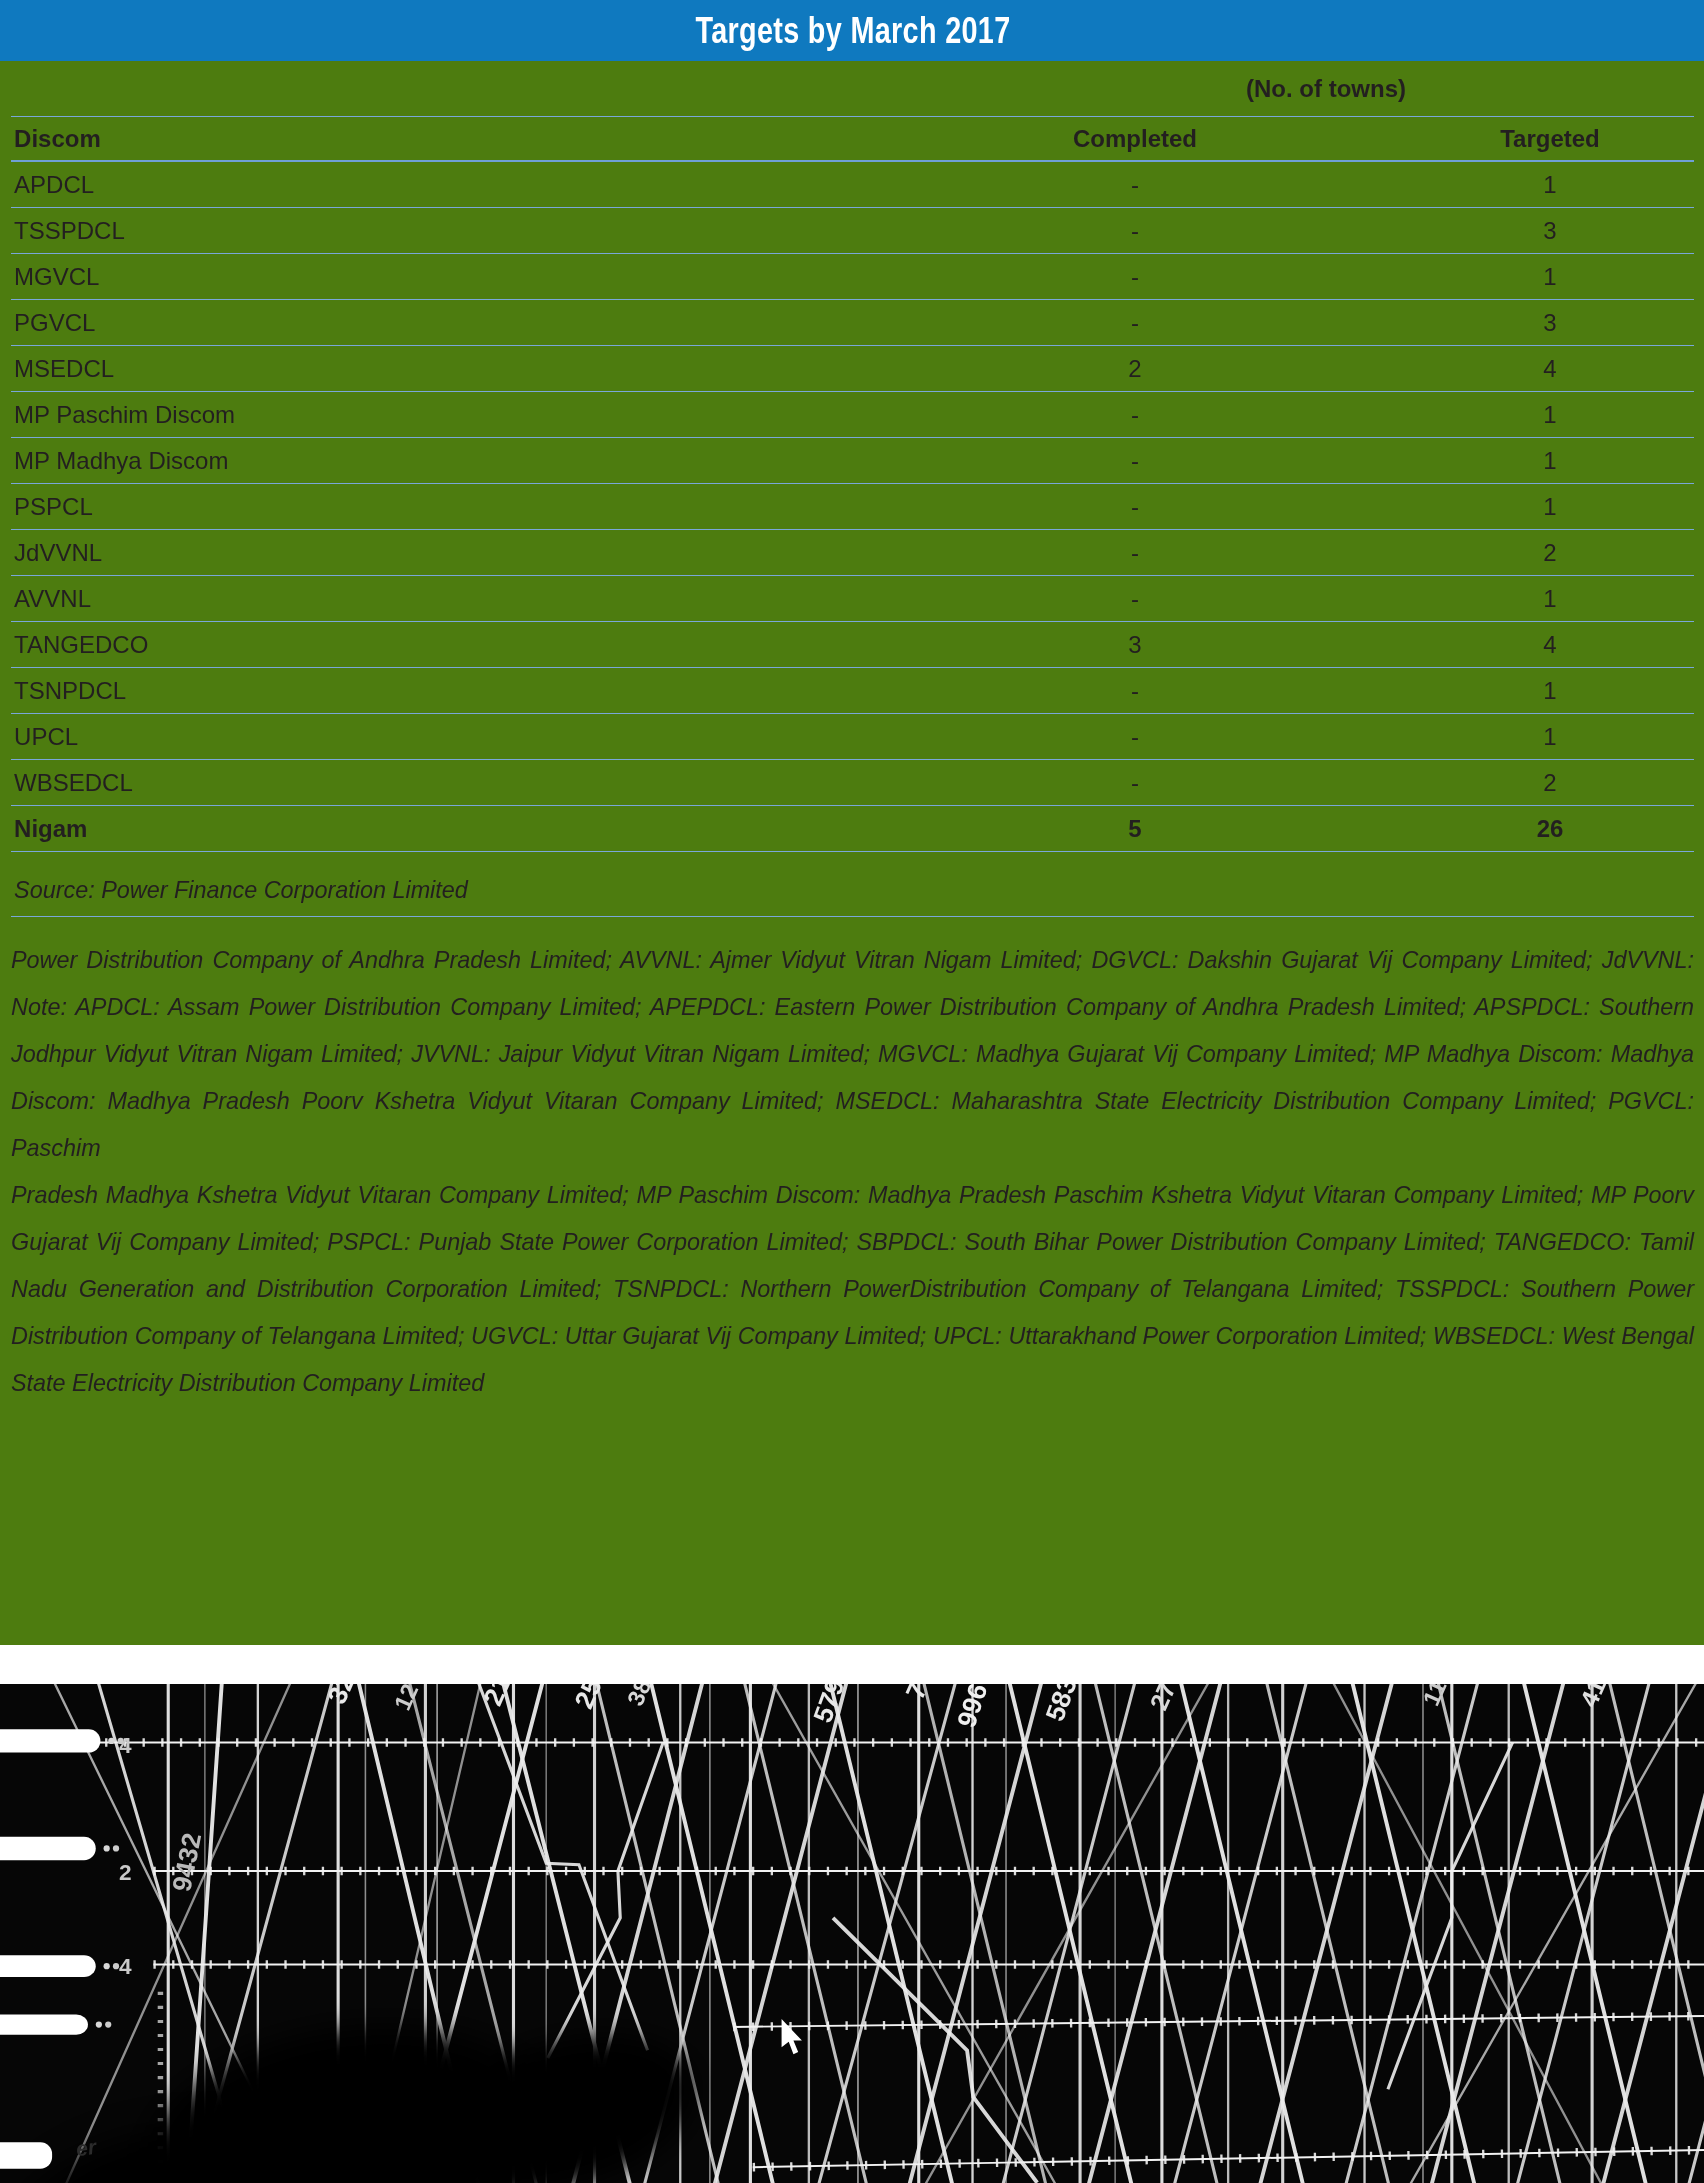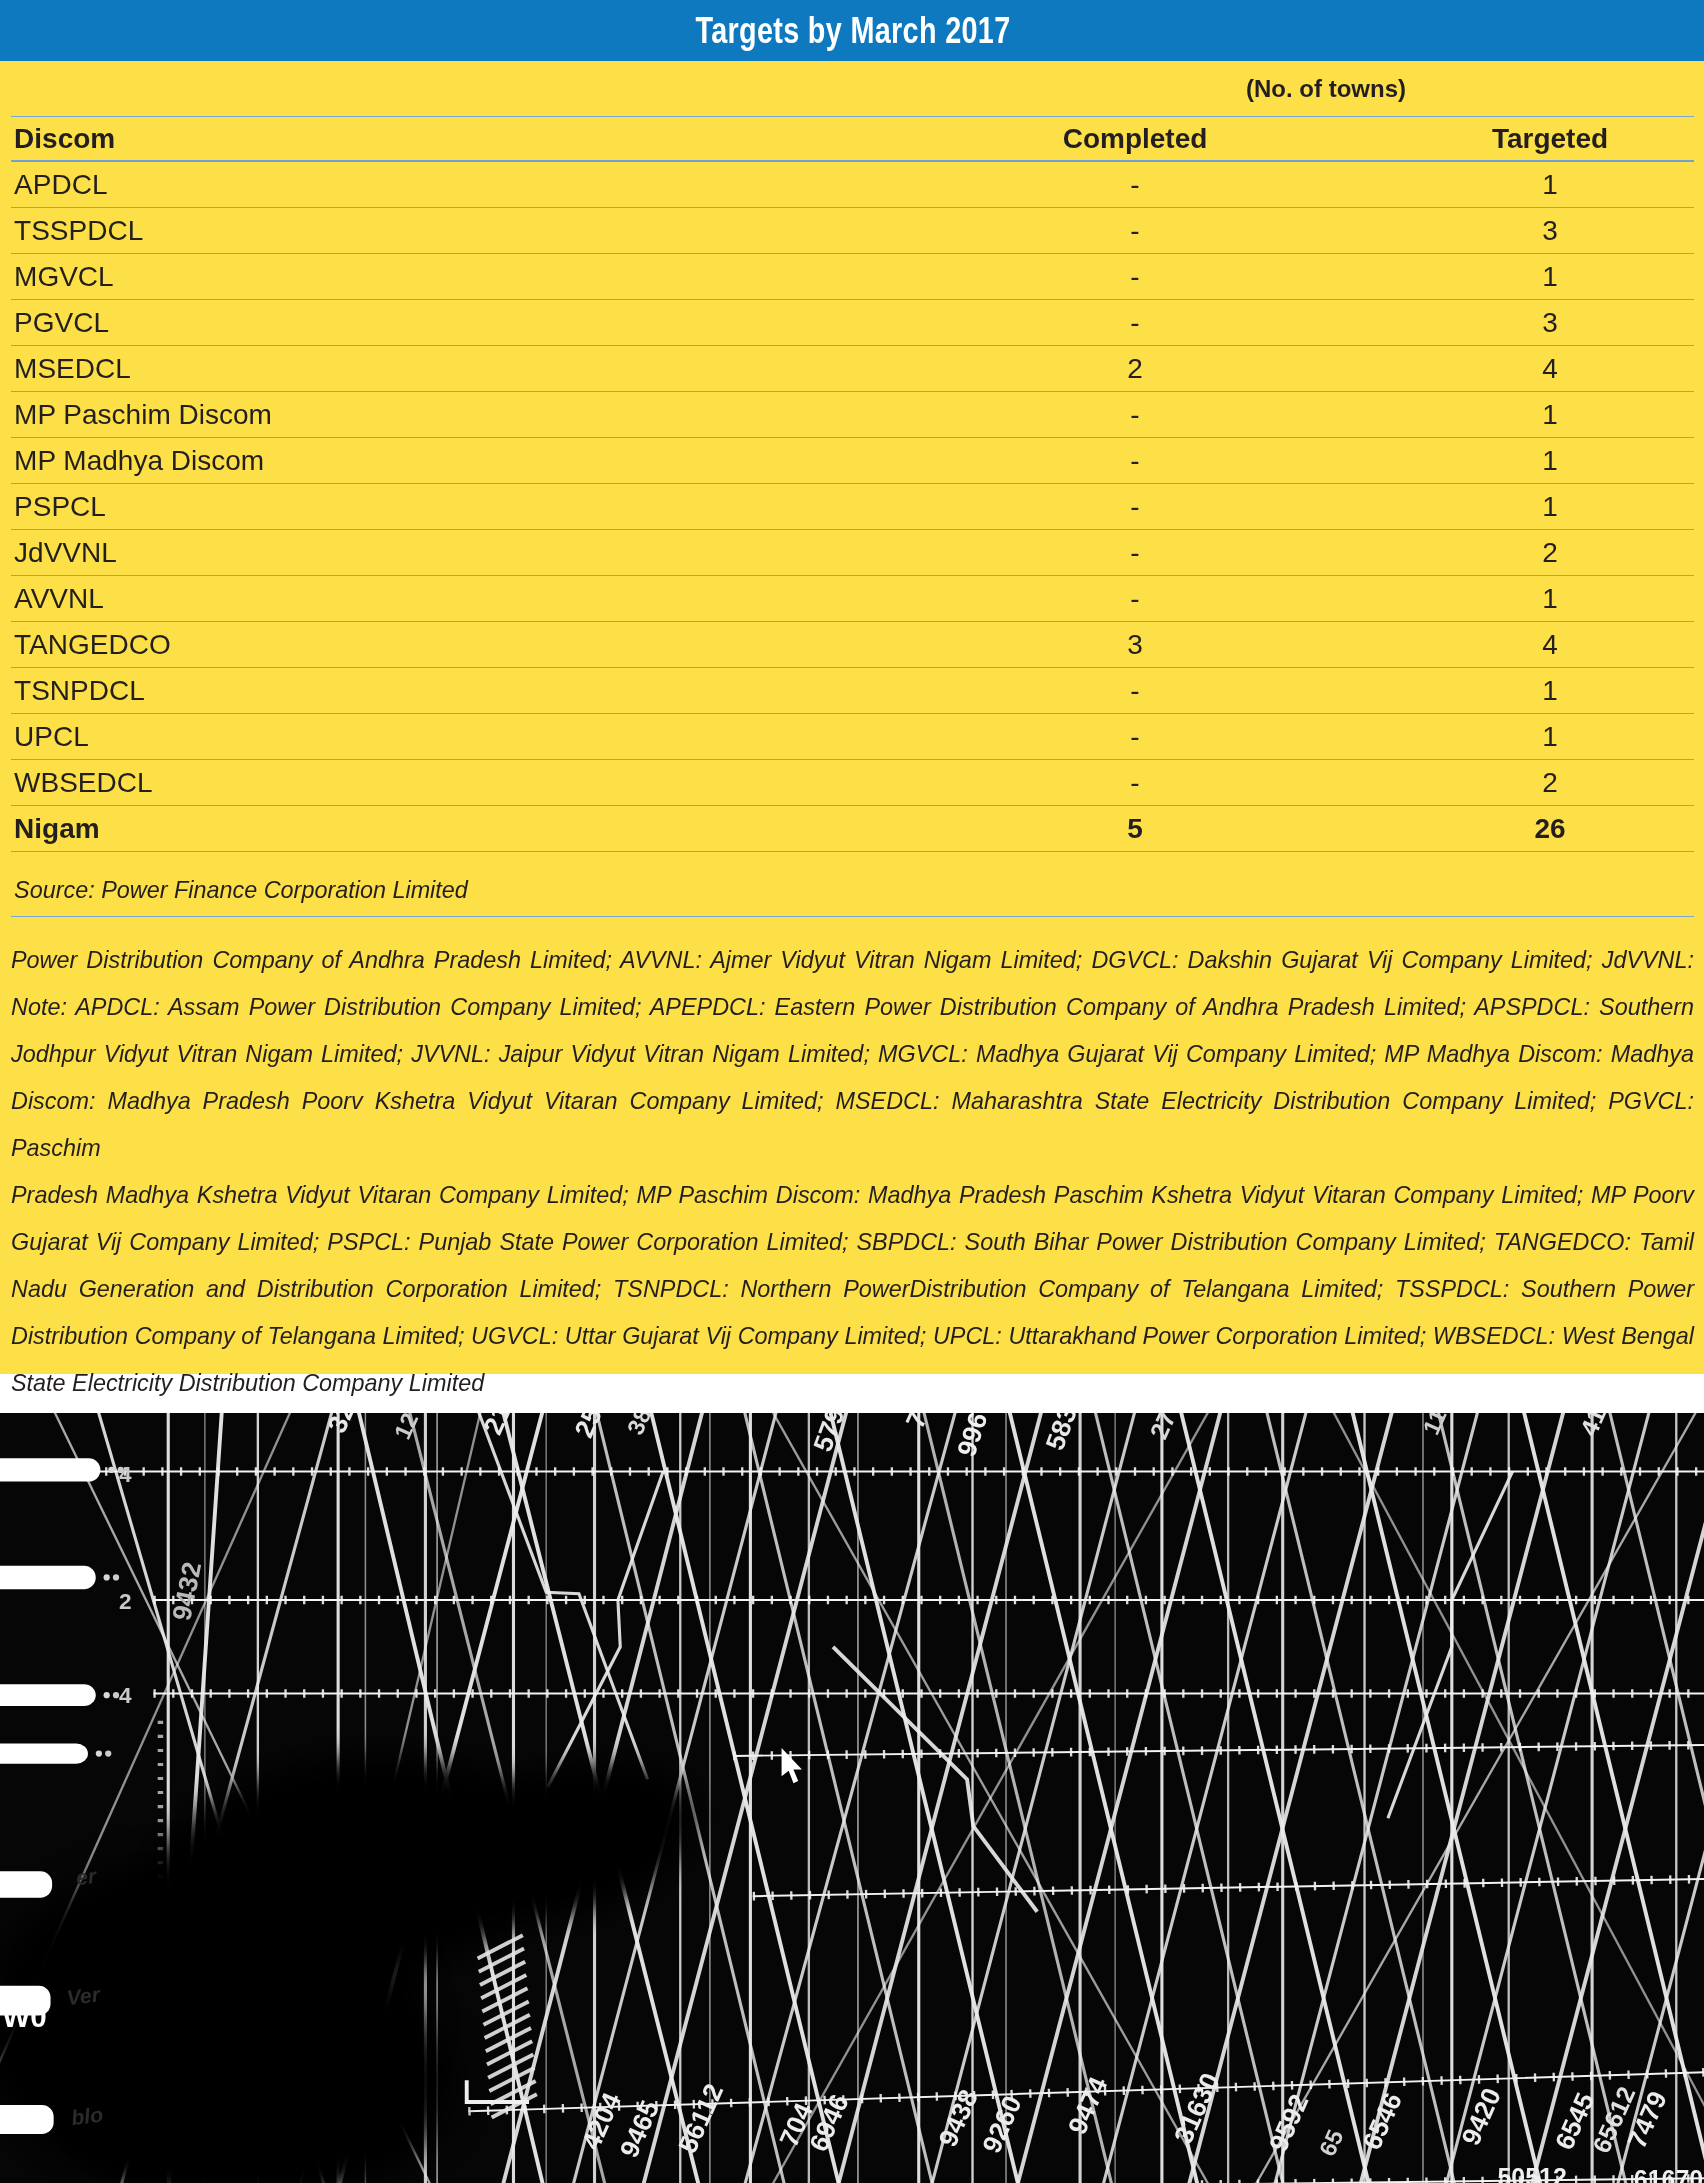--- a/index.html
+++ b/index.html
@@ -5,27 +5,27 @@
   html,body{margin:0;padding:0;background:#ffffff;}
   body{width:1705px;height:2183px;font-family:"Liberation Sans","DejaVu Sans",sans-serif;color:#231f20;overflow:hidden;}
   .page{position:relative;width:1705px;height:2183px;}
 
   
   .title-bar{height:61px;background:#0f79bf;display:flex;align-items:center;justify-content:center;}
   .title-bar h1{margin:0;color:#ffffff;font-size:36px;font-weight:bold;letter-spacing:0.4px;
     transform:scaleX(.8);transform-origin:center;white-space:nowrap;}
 
   
-  .panel{box-sizing:border-box;height:1313px;background:#fde047;padding:0 11px;position:relative;}
+  .panel{box-sizing:border-box;height:1584px;background:#4d7c0f;padding:0 11px;position:relative;}
   .units-row{position:relative;height:56px;border-bottom:1.6px solid #79a7d9;box-sizing:border-box;}
   .units{position:absolute;left:1159px;top:0;width:312px;height:55px;display:flex;align-items:center;
     justify-content:center;font-weight:bold;font-size:24px;}
   .header-row{position:relative;height:45px;border-bottom:2.3px solid #6fa0d6;box-sizing:border-box;}
   .row{position:relative;height:46px;border-bottom:1.6px solid #79a7d9;box-sizing:border-box;}
-  .cell{position:absolute;top:0;height:100%;display:flex;align-items:center;font-size:28px;}
+  .cell{position:absolute;top:0;height:100%;display:flex;align-items:center;font-size:24px;}
   .cell-discom{left:3.1px;}
   .cell-completed{left:1007px;width:234px;justify-content:center;text-align:center;}
   .cell-targeted{left:1422px;width:234px;justify-content:center;text-align:center;}
   .header-row .cell{font-weight:bold;}
   .row.total .cell{font-weight:bold;}
 
   .source-row{box-sizing:border-box;height:65px;border-bottom:1.6px solid #79a7d9;display:flex;
     align-items:flex-end;padding:0 3.1px 12.5px 3.1px;font-style:italic;font-size:23.4px;}
 
   .note{margin-top:20px;font-style:italic;font-size:23.4px;line-height:47px;}

